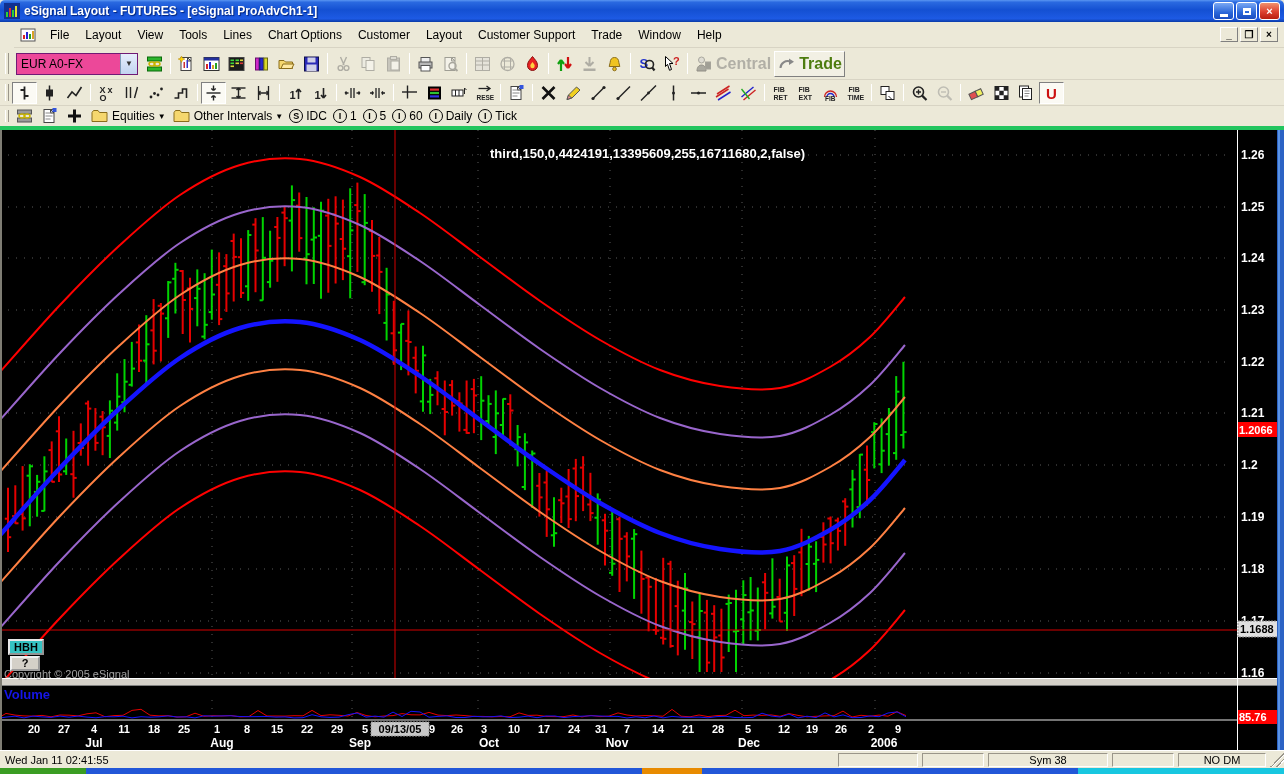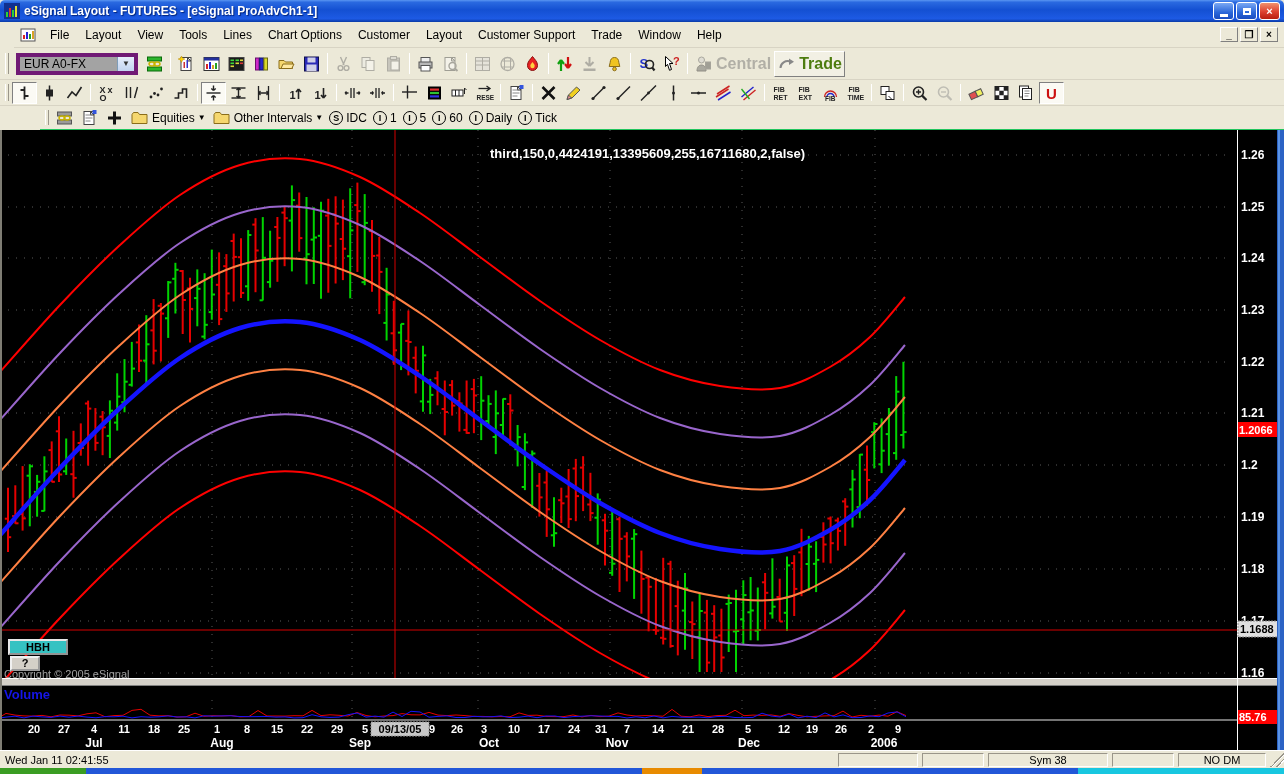--- a/index.html
+++ b/index.html
@@ -27,53 +27,53 @@
   .menubar .doc-icon { width:16px; height:16px; margin:0 6px 0 2px; }
   .menu-item { font-size:12px; color:#000; padding:4px 8px; cursor:default; }
   .mdi-btns { margin-left:auto; display:flex; gap:2px; padding-right:2px; }
   .mdi-btn { width:18px; height:15px; font-size:10px; background:#ece9d8; border:1px solid;
     border-color:#fff #808080 #808080 #fff; display:flex; align-items:center; justify-content:center; font-weight:bold; }
 
   
   .toolbar { background:#ece9d8; display:flex; align-items:center; padding:2px 2px; }
   #toolbar1 { height:32px; border-bottom:1px solid #d8d4c4; }
   #toolbar2 { height:26px; border-bottom:1px solid #d8d4c4; }
-  #toolbar3 { height:24px; border-bottom:1px solid #22c55e;margin-left:40px; }
+  #toolbar3 { height:24px; border-bottom:4px solid #22c55e; }
   .grip { width:4px; height:80%; margin:0 3px; border-left:1px solid #fff; border-right:1px solid #9a968a; }
   .tsep { width:1px; height:80%; background:#b8b4a6; border-right:1px solid #fff; margin:0 3px; }
   .tbtn { border:1px solid transparent; background:transparent; display:flex; align-items:center; gap:3px;
     padding:1px 2px; height:26px; }
   #toolbar2 .tbtn { height:22px; }
   #toolbar3 .tbtn { height:20px; }
   .tbtn.raised { border-color:#fff #808080 #808080 #fff; background:#f2f0e4; }
   .tbtn.pressed { border-color:#808080 #fff #fff #808080; background:#fbfaf4; }
   .tbtn.disabled { opacity:.45; filter:grayscale(1); }
   .tbtn svg { display:block; }
   .tbtn .lbl { font-size:16px; font-weight:bold; color:#4d7c0f; }
   .tbtn .flbl { font-size:12px; color:#000; }
   .caret { font-size:8px; color:#000; }
   .circle-letter { width:14px; height:14px; border:1.5px solid #000; border-radius:50%; font-size:9px; font-weight:bold;
     display:inline-flex; align-items:center; justify-content:center; background:#ece9d8; }
 
   
-  .combo { width:122px; height:22px; background:#a3a3a3; border:4px solid #701a75; display:flex; align-items:center; margin:4px 4px; }
+  .combo { width:122px; height:22px; background:#ec4899; border:1px solid #701a75; display:flex; align-items:center; margin:4px 4px; }
   .combo .val { flex:1; font-size:12px; padding-left:4px; color:#000; }
   .combo .drop { width:17px; height:100%; background:linear-gradient(180deg,#e6eefc,#c2d4f0); border-left:1px solid #7f9db9;
     display:flex; align-items:center; justify-content:center; font-size:8px; color:#333; }
 
   
   #chart-region { position:relative; width:1284px; height:620px; background:#000; }
   #chart-svg { position:absolute; left:0; top:0; }
   .overlay { position:absolute; z-index:5; }
   #ohlc-bar { left:0; top:17px; width:487px; height:16px; background:#d4d0c8; border:1px solid;
     border-color:#fff #808080 #808080 #fff; display:flex; align-items:center; }
   #ohlc-bar span { font-size:11px; color:#000; width:92px; padding-left:6px; }
   #indicator-text { left:490px; top:16px; color:#fff; font-size:13px; font-weight:bold; white-space:nowrap; }
   #hbh-btn { left:8px; top:509px; background:#35c2c2; border:2px outset #e8e8e8; font-size:11px; font-weight:bold;
-    color:#000; padding:0 16px; height:16px; line-height:12px; }
+    color:#000; padding:0 4px; height:16px; line-height:12px; }
   #help-btn { left:10px; top:526px; background:#d4d0c8; border:2px outset #f0f0f0; font-size:11px; font-weight:bold;
     width:30px; height:15px; line-height:11px; text-align:center; }
   #copyright { left:4px; top:538px; color:#a0a0a0; font-size:11px; }
   #volume-label { left:4px; top:557px; color:#1515e8; font-size:13px; font-weight:bold; }
 
   
   #statusbar { height:18px; background:#ece9d8; display:flex; align-items:center; font-size:11px; padding-left:5px;
     border-top:1px solid #fff; }
   #statusbar .clock { color:#000; flex:1; }
   .spanel { height:14px; border:1px solid; border-color:#9a968a #fff #fff #9a968a; margin-right:4px;

